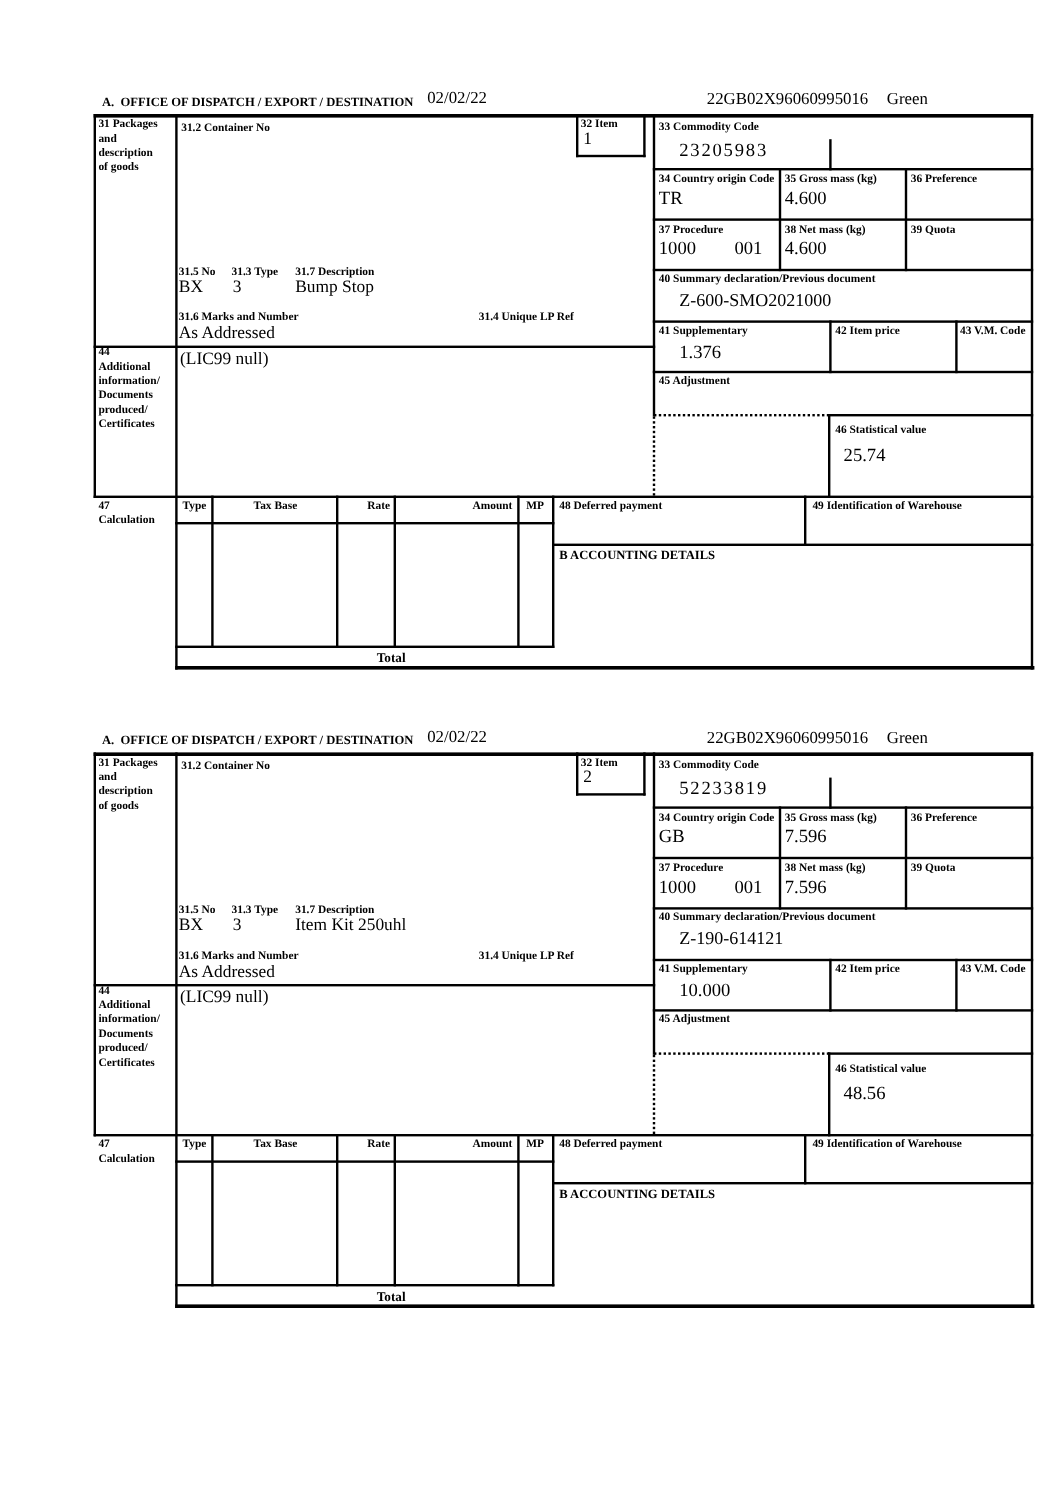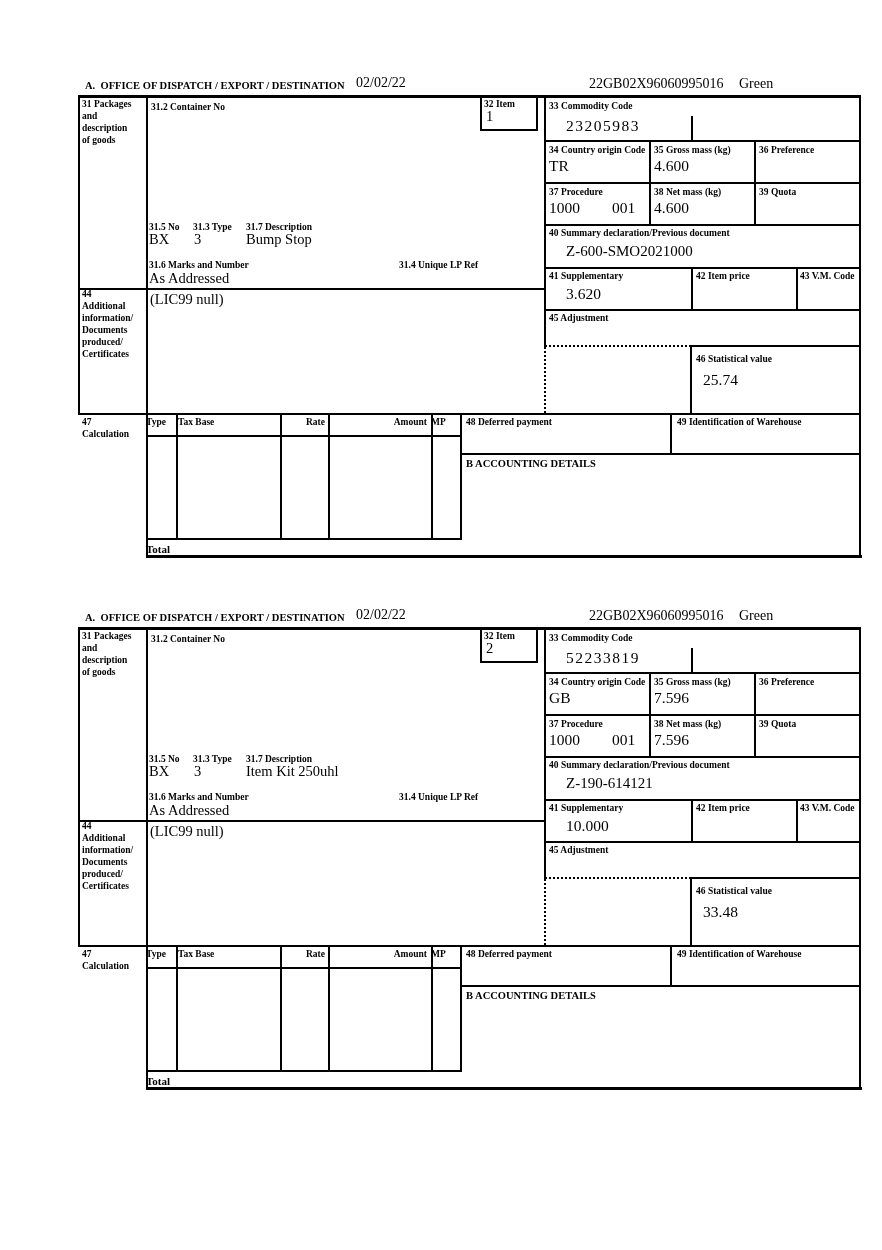--- a/index.html
+++ b/index.html
@@ -9,21 +9,21 @@
   .dot-h{position:absolute;border-top:2px dotted #000;height:0;}
   .dot-v{position:absolute;border-left:2px dotted #000;width:0;}
   .itembox{position:absolute;border-left:2px solid #000;border-right:2px solid #000;border-bottom:2px solid #000;}
   .lbl{position:absolute;font-weight:bold;font-size:9.5px;line-height:1.1;white-space:pre;}
   .val{position:absolute;font-size:15.5px;line-height:1;white-space:pre;}
   .sm{font-size:14.5px;}
   .md{font-size:15px;}
   .hdr{position:absolute;font-weight:bold;font-size:10.5px;white-space:pre;}
   .ref{position:absolute;font-size:14px;line-height:1;white-space:pre;}
   .cc{letter-spacing:1.5px;}
-  .ctr{text-align:left;}
+  .ctr{text-align:center;}
   .rgt{text-align:right;}
 </style>
 </head>
 <body>
 
 <section class="block" style="top:72px">
   <div class="hdr" style="left:85px;top:8px">A.  OFFICE OF DISPATCH / EXPORT / DESTINATION</div>
   <div class="ref" style="left:356px;top:4px">02/02/22</div>
   <div class="ref" style="left:589px;top:5px">22GB02X96060995016</div>
   <div class="ref" style="left:739px;top:5px">Green</div>
@@ -109,21 +109,21 @@
   <div class="val" style="left:654px;top:86px">4.600</div>
   <div class="val" style="left:549px;top:128px">1000</div>
   <div class="val" style="left:612px;top:128px">001</div>
   <div class="val" style="left:654px;top:128px">4.600</div>
   <div class="val sm" style="left:149px;top:160px">BX</div>
   <div class="val sm" style="left:194px;top:160px">3</div>
   <div class="val sm" style="left:246px;top:160px">Bump Stop</div>
   <div class="val sm" style="left:149px;top:199px">As Addressed</div>
   <div class="val sm" style="left:150px;top:220px">(LIC99 null)</div>
   <div class="val md" style="left:566px;top:172px">Z-600-SMO2021000</div>
-  <div class="val" style="left:566px;top:214px">3.620</div>
+  <div class="val" style="left:566px;top:214px">1.376</div>
   <div class="val" style="left:703px;top:300px">25.74</div>
 </section>
 
 <section class="block" style="top:604px">
   <div class="hdr" style="left:85px;top:8px">A.  OFFICE OF DISPATCH / EXPORT / DESTINATION</div>
   <div class="ref" style="left:356px;top:4px">02/02/22</div>
   <div class="ref" style="left:589px;top:5px">22GB02X96060995016</div>
   <div class="ref" style="left:739px;top:5px">Green</div>
 
   <div class="ln" style="left:78px;top:23px;width:783px;height:3px"></div>
@@ -208,14 +208,14 @@
   <div class="val" style="left:549px;top:128px">1000</div>
   <div class="val" style="left:612px;top:128px">001</div>
   <div class="val" style="left:654px;top:128px">7.596</div>
   <div class="val sm" style="left:149px;top:160px">BX</div>
   <div class="val sm" style="left:194px;top:160px">3</div>
   <div class="val sm" style="left:246px;top:160px">Item Kit 250uhl</div>
   <div class="val sm" style="left:149px;top:199px">As Addressed</div>
   <div class="val sm" style="left:150px;top:220px">(LIC99 null)</div>
   <div class="val md" style="left:566px;top:172px">Z-190-614121</div>
   <div class="val" style="left:566px;top:214px">10.000</div>
-  <div class="val" style="left:703px;top:300px">33.48</div>
+  <div class="val" style="left:703px;top:300px">48.56</div>
 </section>
 
 </body></html>

